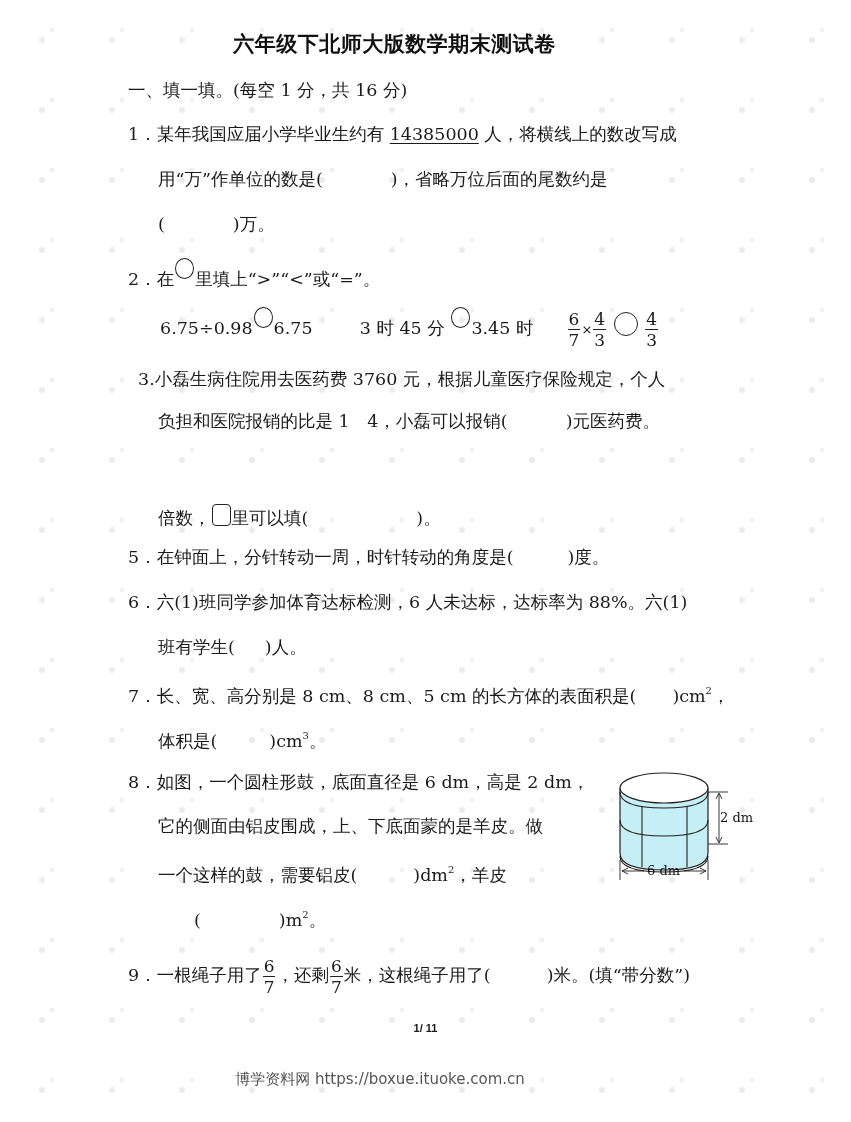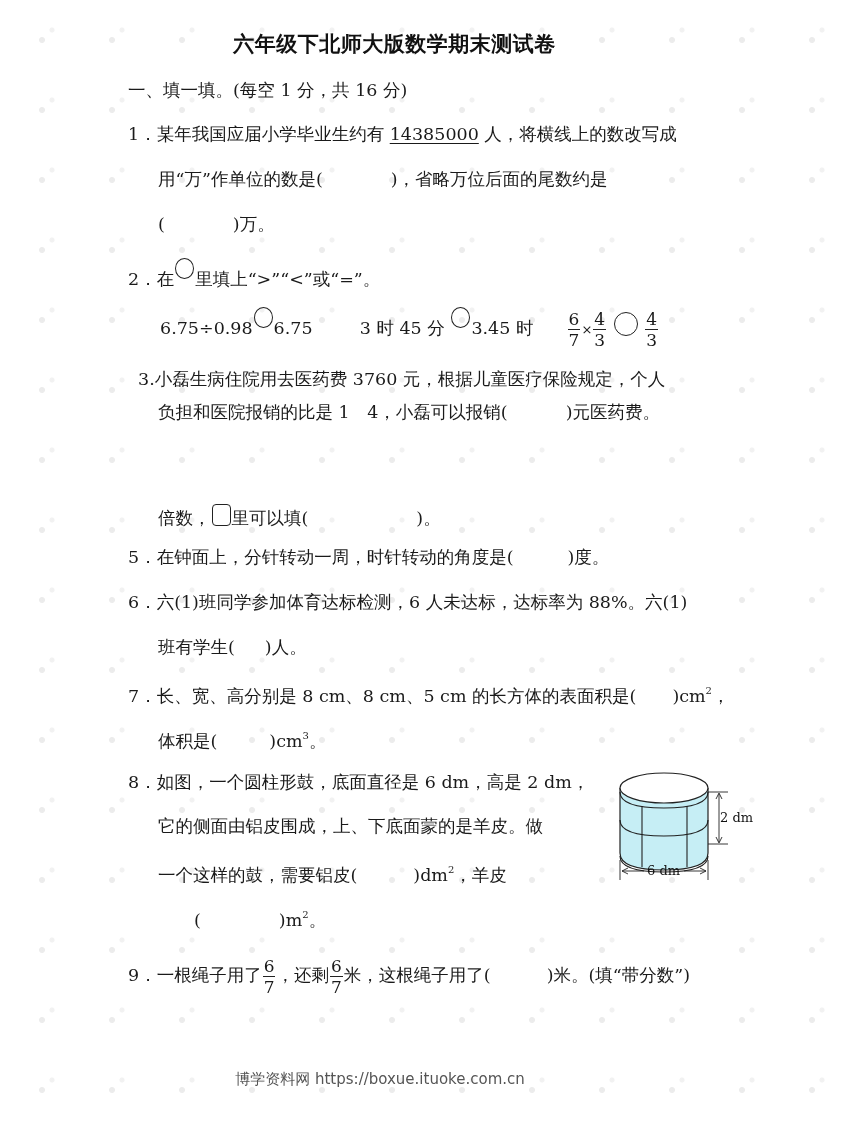--- a/index.html
+++ b/index.html
@@ -92,21 +92,21 @@
     <span class="circle low" style="width:22px;height:22px"></span>
     <span class="frac">
         <span class="num">4</span>
         <span>3</span>
       </span>
   </div>
 
   <div class="line" style="top:367px;left:138px;">
     <span>3.</span><span>小磊生病住院用去医药费 3760 元，根据儿童医疗保险规定，个人</span>
   </div>
-  <div class="line" style="top:400px;left:158px;text-align:center;">
+  <div class="line" style="top:409px;left:158px;text-align:center;">
     <span>负担和医院报销的比是 1　4，小磊可以报销(</span><span class="blank" style="width:58px"></span><span>)元医药费。</span>
   </div>
 
   <div class="line" style="top:504px;left:158px;">
     <span>倍数，</span><span class="sq"></span><span>里可以填(</span><span class="blank" style="width:108px"></span><span>)。</span>
   </div>
 
   <div class="line" style="top:545px;left:128px;">
     <span>5．</span><span>在钟面上，分针转动一周，时针转动的角度是(</span><span class="blank" style="width:54px"></span><span>)度。</span>
   </div>
@@ -162,14 +162,15 @@
   <div class="line" style="top:956px;left:128px;">
     <span>9．</span><span>一根绳子用了</span><span class="frac">
         <span class="num">6</span>
         <span>7</span>
       </span><span>，还剩</span><span class="frac">
         <span class="num">6</span>
         <span>7</span>
       </span><span>米，这根绳子用了(</span><span class="blank" style="width:56px"></span><span>)米。(填“带分数”)</span>
   </div>
 
+  <div class="pagenum">1/ 11</div>
   <div class="footer">博学资料网 https://boxue.ituoke.com.cn</div>
 </div>
 
 </body></html>

